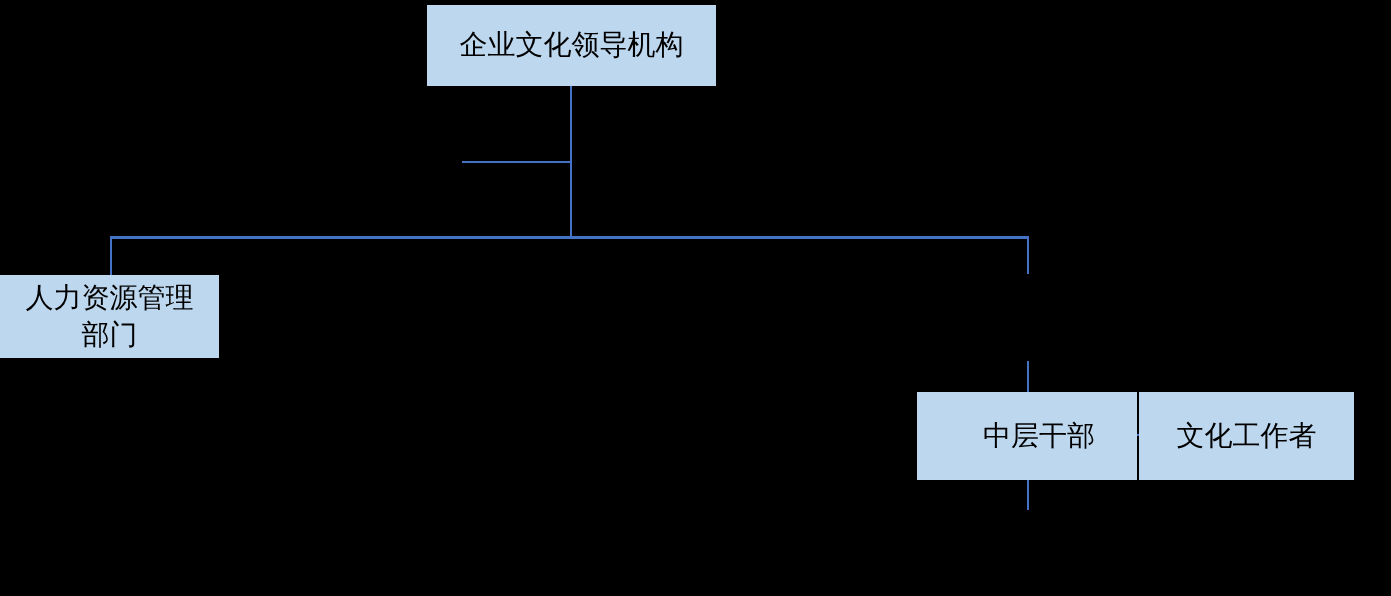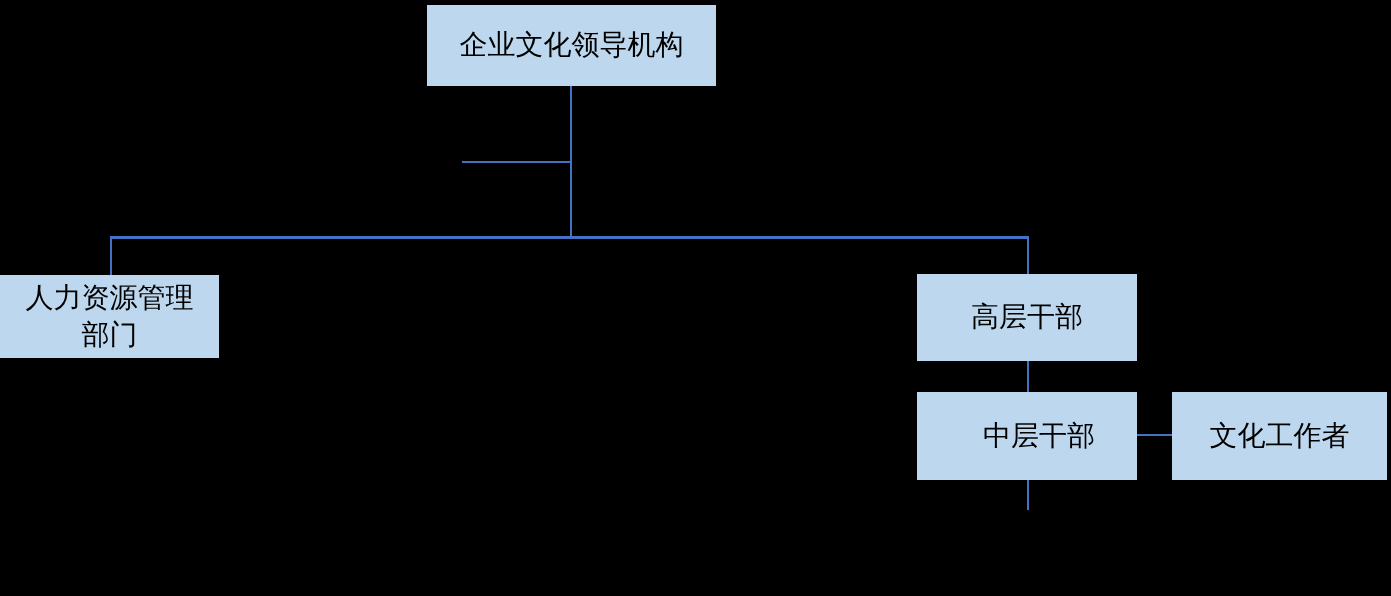--- a/index.html
+++ b/index.html
@@ -25,21 +25,21 @@
   }
   .node.wrap2 { padding: 0 14px; }
   .edge { position: absolute; background: #4472C4; }
 
   
   #n-leadership { left: 427px; top: 5px;   width: 289px; height: 81px; }
   #n-dedicated  { left: 242px; top: 115px; width: 220px; height: 89px; }
   #n-hr         { left: 0;     top: 275px; width: 219px; height: 83px; }
   #n-senior     { left: 917px; top: 274px; width: 220px; height: 87px; }
   #n-middle     { left: 917px; top: 392px; width: 220px; height: 88px; padding-left: 24px; }
-  #n-culture    { left: 1172px;top: 392px; width: 215px; height: 88px; text-align: center; }
+  #n-culture    { left: 1139px;top: 392px; width: 215px; height: 88px; text-align: center; }
   #n-employees  { left: 917px; top: 510px; width: 220px; height: 86px; }
 
   
   #e-trunk-v     { left: 570px;  top: 86px;  width: 2px;   height: 152px; }
   #e-bus-h       { left: 110px;  top: 236px; width: 919px; height: 3px; }
   #e-dedicated-h { left: 462px;  top: 161px; width: 110px; height: 2px; }
   #e-hr-v        { left: 110px;  top: 238px; width: 2px;   height: 37px; }
   #e-senior-v    { left: 1027px; top: 238px; width: 2px;   height: 36px; }
   #e-sen-mid-v   { left: 1027px; top: 361px; width: 2px;   height: 31px; }
   #e-mid-emp-v   { left: 1027px; top: 480px; width: 2px;   height: 30px; }
@@ -61,23 +61,20 @@
 
   <div class="node" id="n-leadership">
     <span>企业文化领导机构</span>
   </div>
 
 
   <div class="node wrap2" id="n-hr">
     <span>人力资源管理部门</span>
   </div>
 
-  <div class="node" id="n-senior">
-    <span>高层干部</span>
-  </div>
 
   <div class="node" id="n-middle">
     <span>中层干部</span>
   </div>
 
   <div class="node" id="n-culture">
     <span>文化工作者</span>
   </div>
 
 

